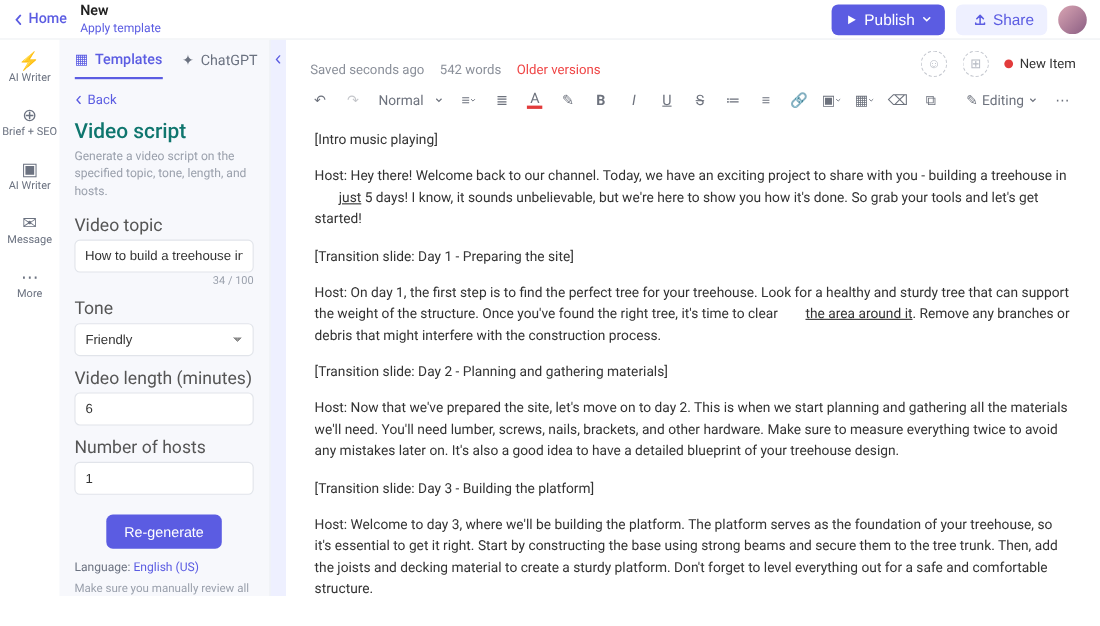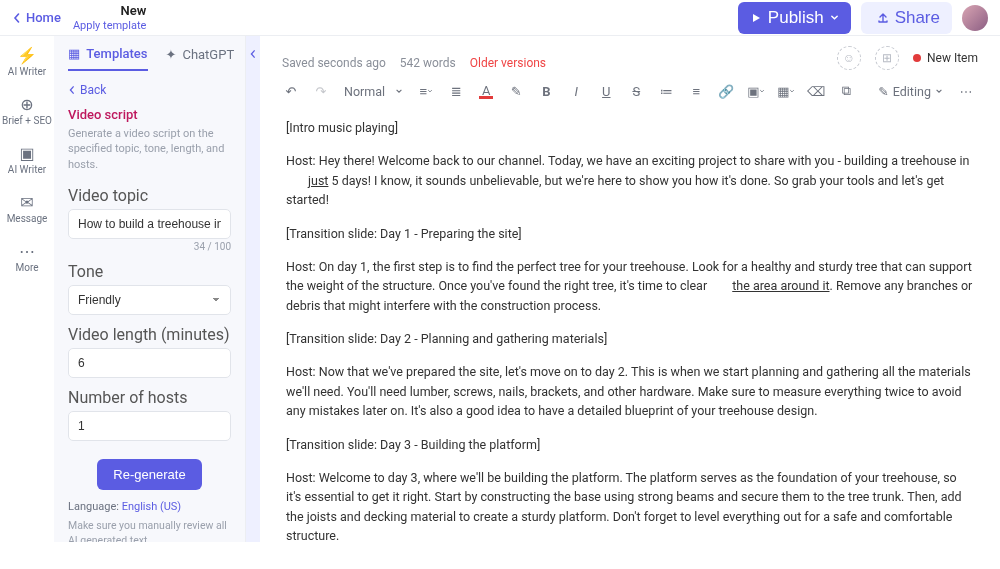--- a/index.html
+++ b/index.html
@@ -3,45 +3,45 @@
 <meta charset="utf-8">
 <style>
 * { margin: 0; padding: 0; box-sizing: border-box; }
 body { font-family: -apple-system, BlinkMacSystemFont, "Segoe UI", Roboto, sans-serif; font-size: 13px; color: #1a1a1a; background: #fff; overflow: hidden; }
 .app { display: flex; flex-direction: column; height: 542px; width: 1000px; }
 
 
 .topbar { display: flex; align-items: center; justify-content: space-between; height: 36px; padding: 0 12px; border-bottom: 1px solid #eceef2; }
 .topbar-left { display: flex; align-items: center; gap: 12px; }
 .home-link { display: flex; align-items: center; gap: 4px; color: #5b5ce2; font-size: 13px; font-weight: 500; cursor: pointer; }
-.title-block { display: flex; flex-direction: column; line-height: 1.2; align-items: flex-end; }
+.title-block { display: flex; flex-direction: column; line-height: 1.2; }
 .doc-title { font-size: 13px; font-weight: 600; color: #222; }
 .apply-template { font-size: 11px; color: #5b5ce2; cursor: pointer; }
 .topbar-right { display: flex; align-items: center; gap: 10px; }
-.btn { display: flex; align-items: center; gap: 6px; padding: 6px 12px; border-radius: 6px; font-size: 17px; font-weight: 500; cursor: pointer; border: none; }
+.btn { display: flex; align-items: center; gap: 6px; padding: 6px 12px; border-radius: 6px; font-size: 14px; font-weight: 500; cursor: pointer; border: none; }
 .btn-primary { background: #5b5ce2; color: #fff; }
 .btn-secondary { background: #eef0ff; color: #5b5ce2; padding-left: 16px; }
 .avatar { width: 26px; height: 26px; border-radius: 50%; background: linear-gradient(135deg,#d9a5b3,#8b5e83); }
 
 
 .main { display: flex; flex: 1; overflow: hidden; }
 
 
 .rail { width: 54px; background: #fff; display: flex; flex-direction: column; align-items: center; padding-top: 10px; gap: 16px; }
 .rail-item { display: flex; flex-direction: column; align-items: center; gap: 2px; color: #6b7280; font-size: 10px; cursor: pointer; width: 100%; padding: 2px 0;}
 .rail-icon { font-size: 16px; line-height: 1; }
 
 
 .side { width: 192px; background: #f7f8fc; border-right: 1px solid #eceef2; display: flex; flex-direction: column; }
 .side-tabs { display: flex; gap: 18px; padding: 10px 14px 0; font-size: 13px; color: #6b7280; }
 .side-tab { display: flex; align-items: center; gap: 6px; padding-bottom: 8px; cursor: pointer; }
 .side-tab.active { color: #5b5ce2; border-bottom: 2px solid #5b5ce2; font-weight: 500; }
 .side-body { padding: 12px 14px; overflow-y: auto; flex: 1; }
 .back-link { color: #5b5ce2; font-size: 12px; display: flex; align-items: center; gap: 4px; margin-bottom: 10px; cursor: pointer; }
-.panel-title { font-size: 13px; font-weight: 500; color: #be185d; margin-bottom: 4px; }
+.panel-title { font-size: 19px; font-weight: 500; color: #0f766e; margin-bottom: 4px; }
 .panel-desc { font-size: 11px; color: #9aa0ac; line-height: 1.4; margin-bottom: 14px; }
 .field-label { font-size: 16px; color: #555; margin-bottom: 4px; margin-top: 10px; }
 .field-input, .field-select { width: 100%; padding: 7px 9px; border: 1px solid #e1e4ea; border-radius: 5px; font-size: 12px; color: #333; background: #fff; }
 .field-select { appearance: none; background-image: linear-gradient(45deg, transparent 50%, #888 50%), linear-gradient(135deg, #888 50%, transparent 50%); background-position: calc(100% - 14px) 12px, calc(100% - 10px) 12px; background-size: 4px 4px, 4px 4px; background-repeat: no-repeat; }
 .char-count { text-align: right; font-size: 10px; color: #9aa0ac; margin-top: 2px; }
 .regen-wrap { display: flex; justify-content: center; margin: 18px 0 10px; }
 .btn-regen { background: #5b5ce2; color: #fff; padding: 8px 16px; border-radius: 6px; font-size: 13px; font-weight: 500; border: none; cursor: pointer; }
 .lang-row { font-size: 11px; color: #6b7280; margin-bottom: 6px; }
 .lang-row a { color: #5b5ce2; }
 .review-note { font-size: 10.5px; color: #9aa0ac; line-height: 1.4; }

